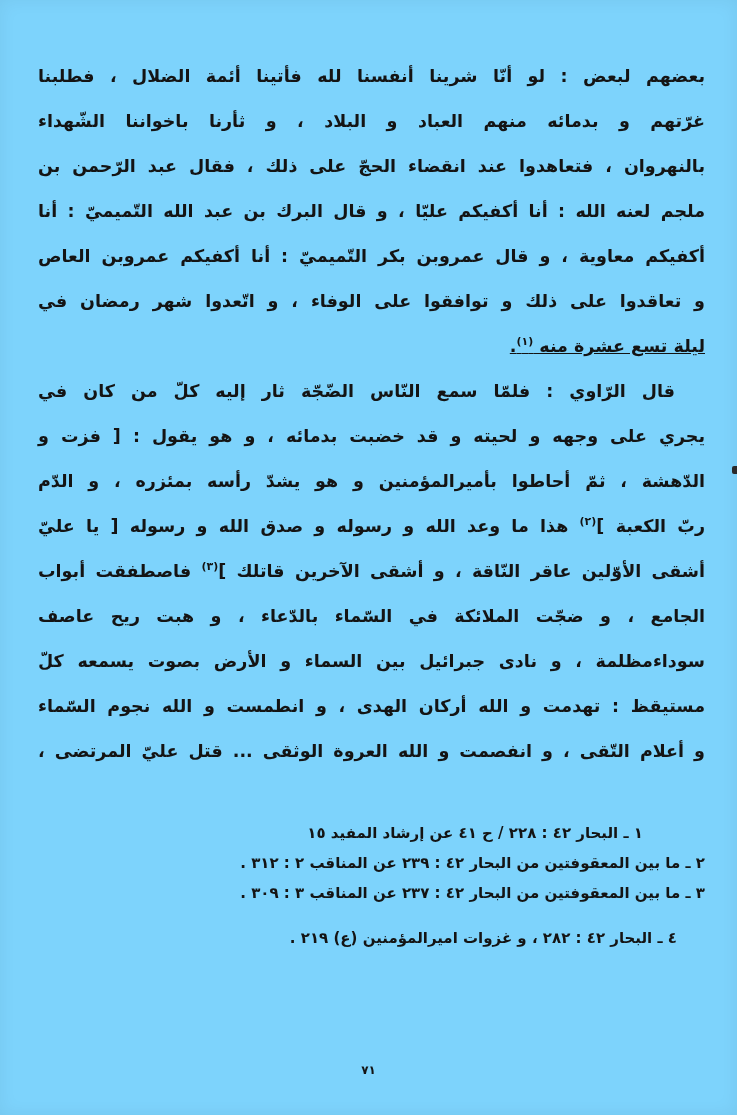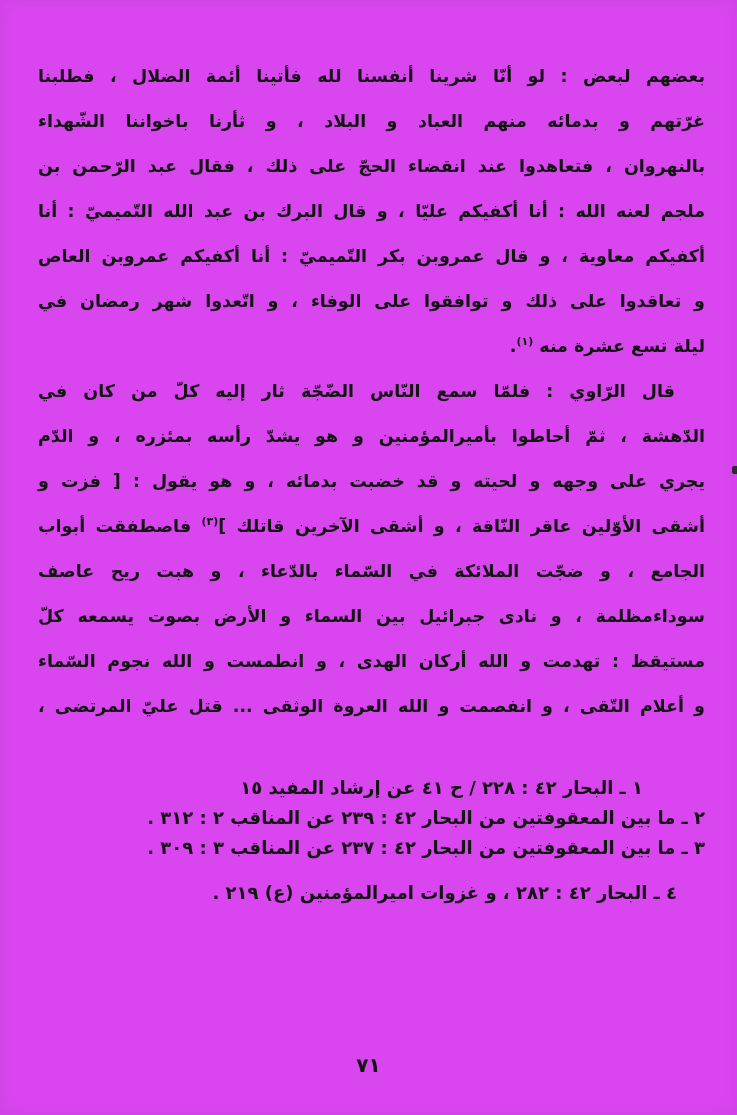--- a/index.html
+++ b/index.html
@@ -11,21 +11,21 @@
     background: #f4f3ef;
   }
   body {
     font-family: "DejaVu Sans", sans-serif;
     color: #141414;
   }
   .sheet {
     position: relative;
     width: 737px;
     height: 1115px;
-    background: #d946ef;
+    background: #7dd3fc;
     direction: rtl;
     box-sizing: border-box;
     padding: 54px 32px 0 38px;
     box-shadow: inset 0 0 18px rgba(0,0,0,0.06);
   }
   .main {
     width: 100%;
   }
   .para {
     margin: 0;
@@ -34,49 +34,50 @@
     font-size: 17.5px;
     font-weight: 700;
     line-height: 45px;
     white-space: normal;
     text-align: justify;
     text-align-last: justify;
     color: #141414;
   }
   .line.last {
     text-align-last: right;
+    text-decoration: underline;
   }
   .line.indent {
     padding-right: 30px;
   }
   .fnref {
     font-size: 11px;
     font-weight: 700;
     vertical-align: 7px;
     line-height: 0;
   }
   .footnotes {
     margin-top: 44px;
   }
   .footnote {
-    font-size: 18px;
+    font-size: 15px;
     font-weight: 700;
     line-height: 30px;
     text-align: right;
     color: #141414;
   }
   .footnotes .footnote:nth-child(1) { padding-right: 62px; }
   .footnotes .footnote:nth-child(4) { padding-right: 28px; margin-top: 15px; }
   .page-number {
     position: absolute;
     bottom: 38px;
     left: 0;
     right: 0;
     text-align: center;
-    font-size: 20px;
+    font-size: 12px;
     font-weight: 700;
     letter-spacing: 1px;
   }
   .scan-artifact {
     position: absolute;
     right: 0;
     top: 466px;
     width: 5px;
     height: 8px;
     background: #2a2a2a;
@@ -92,22 +93,23 @@
         <div class="line">بعضهم لبعض : لو أنّا شرينا أنفسنا لله فأتينا أئمة الضلال ، فطلبنا</div>
         <div class="line">غرّتهم و بدمائه منهم العباد و البلاد ، و ثأرنا باخواننا الشّهداء</div>
         <div class="line">بالنهروان ، فتعاهدوا عند انقضاء الحجّ على ذلك ، فقال عبد الرّحمن بن</div>
         <div class="line">ملجم لعنه الله : أنا أكفيكم عليّا ، و قال البرك بن عبد الله التّميميّ : أنا</div>
         <div class="line">أكفيكم معاوية ، و قال عمروبن بكر التّميميّ : أنا أكفيكم عمروبن العاص</div>
         <div class="line">و تعاقدوا على ذلك و توافقوا على الوفاء ، و اتّعدوا شهر رمضان في</div>
         <div class="line last">ليلة تسع عشرة منه <sup class="fnref">(١)</sup>.</div>
       </div>
       <div class="para">
         <div class="line indent">قال الرّاوي : فلمّا سمع النّاس الضّجّة ثار إليه كلّ من كان في</div>
+        <div class="line">يجري على وجهه و لحيته و قد خضبت بدمائه ، و هو يقول : [ فزت و</div>
         <div class="line">الدّهشة ، ثمّ أحاطوا بأميرالمؤمنين و هو يشدّ رأسه بمئزره ، و الدّم</div>
-        <div class="line">يجري على وجهه و لحيته و قد خضبت بدمائه ، و هو يقول : [ فزت و</div>
+        <div class="line">ربّ الكعبة ]<sup class="fnref">(٢)</sup> هذا ما وعد الله و رسوله و صدق الله و رسوله [ يا عليّ</div>
         <div class="line">أشقى الأوّلين عاقر النّاقة ، و أشقى الآخرين قاتلك ]<sup class="fnref">(٣)</sup> فاصطفقت أبواب</div>
         <div class="line">الجامع ، و ضجّت الملائكة في السّماء بالدّعاء ، و هبت ريح عاصف</div>
         <div class="line">سوداءمظلمة ، و نادى جبرائيل بين السماء و الأرض بصوت يسمعه كلّ</div>
         <div class="line">مستيقظ : تهدمت و الله أركان الهدى ، و انطمست و الله نجوم السّماء</div>
         <div class="line">و أعلام التّقى ، و انفصمت و الله العروة الوثقى ... قتل عليّ المرتضى ،</div>
       </div>
     </div>
   <div class="footnotes">
       <div class="footnote">١ ـ البحار ٤٢ : ٢٢٨ / ح ٤١ عن إرشاد المفيد ١٥</div>
       <div class="footnote">٢ ـ ما بين المعقوفتين من البحار ٤٢ : ٢٣٩ عن المناقب ٢ : ٣١٢ .</div>

